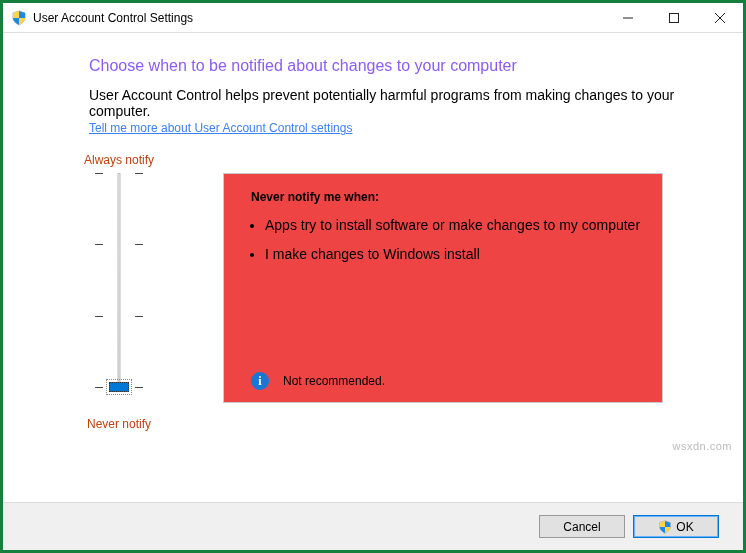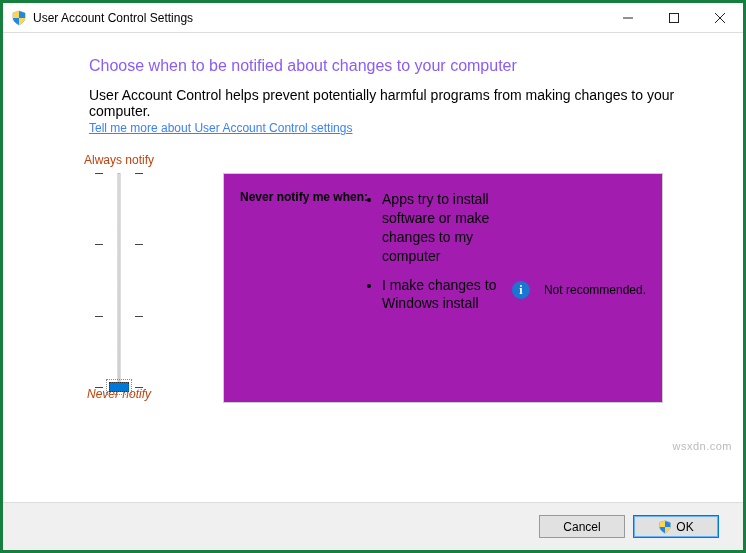--- a/index.html
+++ b/index.html
@@ -78,21 +78,21 @@
       width: 120px;
       text-align: center;
       flex-shrink: 0;
       margin-left: -30px;
     }
     .slider-label-top, .slider-label-bottom {
       font-size: 12px;
       color: #c2410c;
     }
     .slider-label-top { margin-bottom: 6px; }
-    .slider-label-bottom { margin-top: 0; font-style: italic; }
+    .slider-label-bottom { margin-top: 30px; }
     .slider-track-wrap {
       margin: 0 auto;
       width: 24px;
       height: 214px;
       position: relative;
     }
     .slider-track {
       position: absolute;
       left: 50%;
       transform: translateX(-50%);
@@ -129,24 +129,24 @@
       outline: 1px dotted #888;
       outline-offset: 2px;
     }
     
     .detail-panel {
       margin-left: 44px;
       margin-top: 20px;
       width: 440px;
       height: 230px;
       border: 1px solid #ccc;
-      background: #a21caf;
-      padding: 16px 16px 12px 16px;
-      display: flex;
-      flex-direction: row;
+      background: #ef4444;
+      padding: 16px 16px 12px 27px;
+      display: flex;
+      flex-direction: column;
     }
     .detail-title {
       font-weight: 700;
       font-size: 12px;
       margin-bottom: 12px;
     }
     .detail-list {
       font-size: 14px;
       padding-left: 14px;
       margin: 0;

